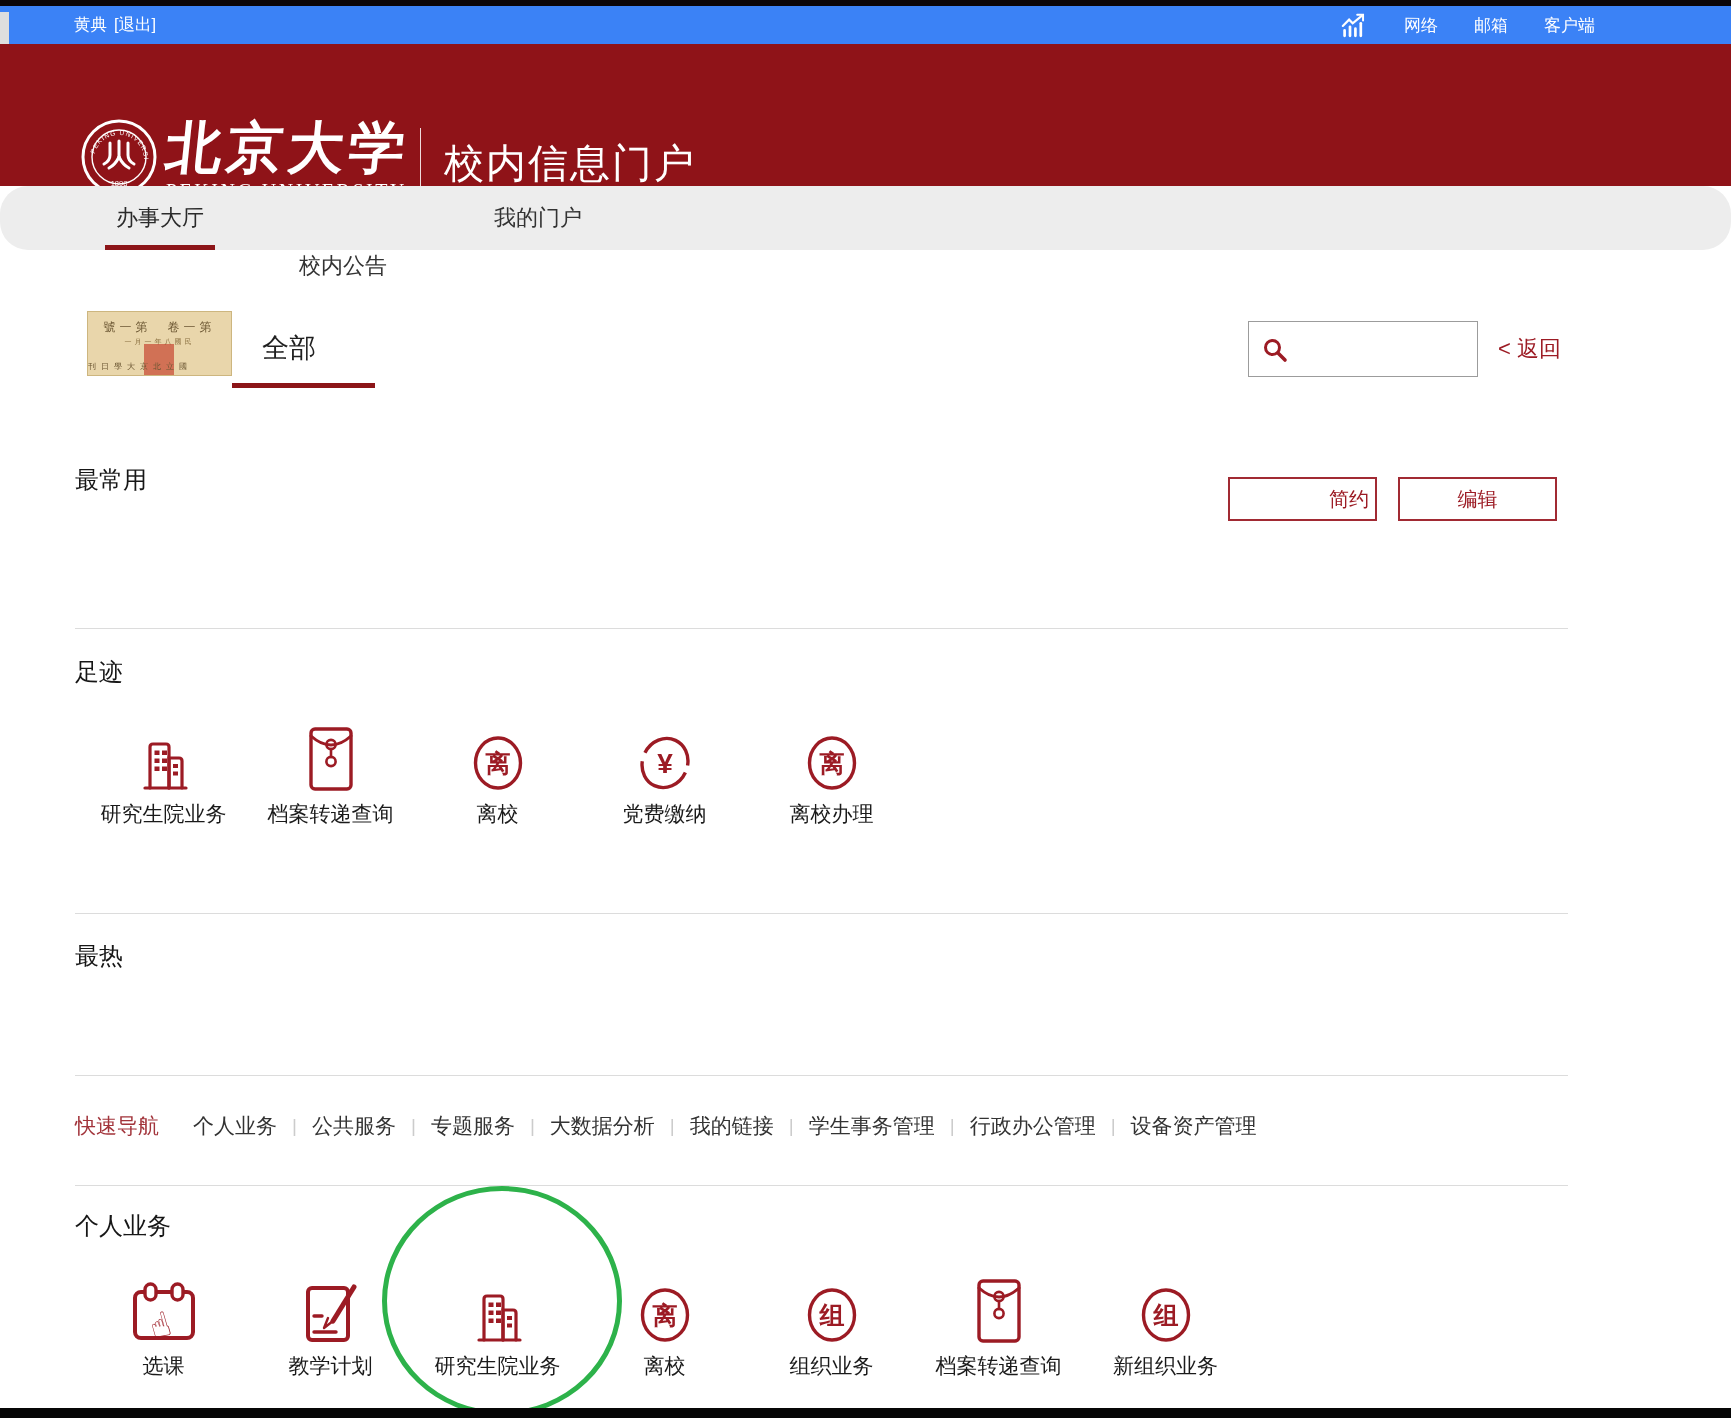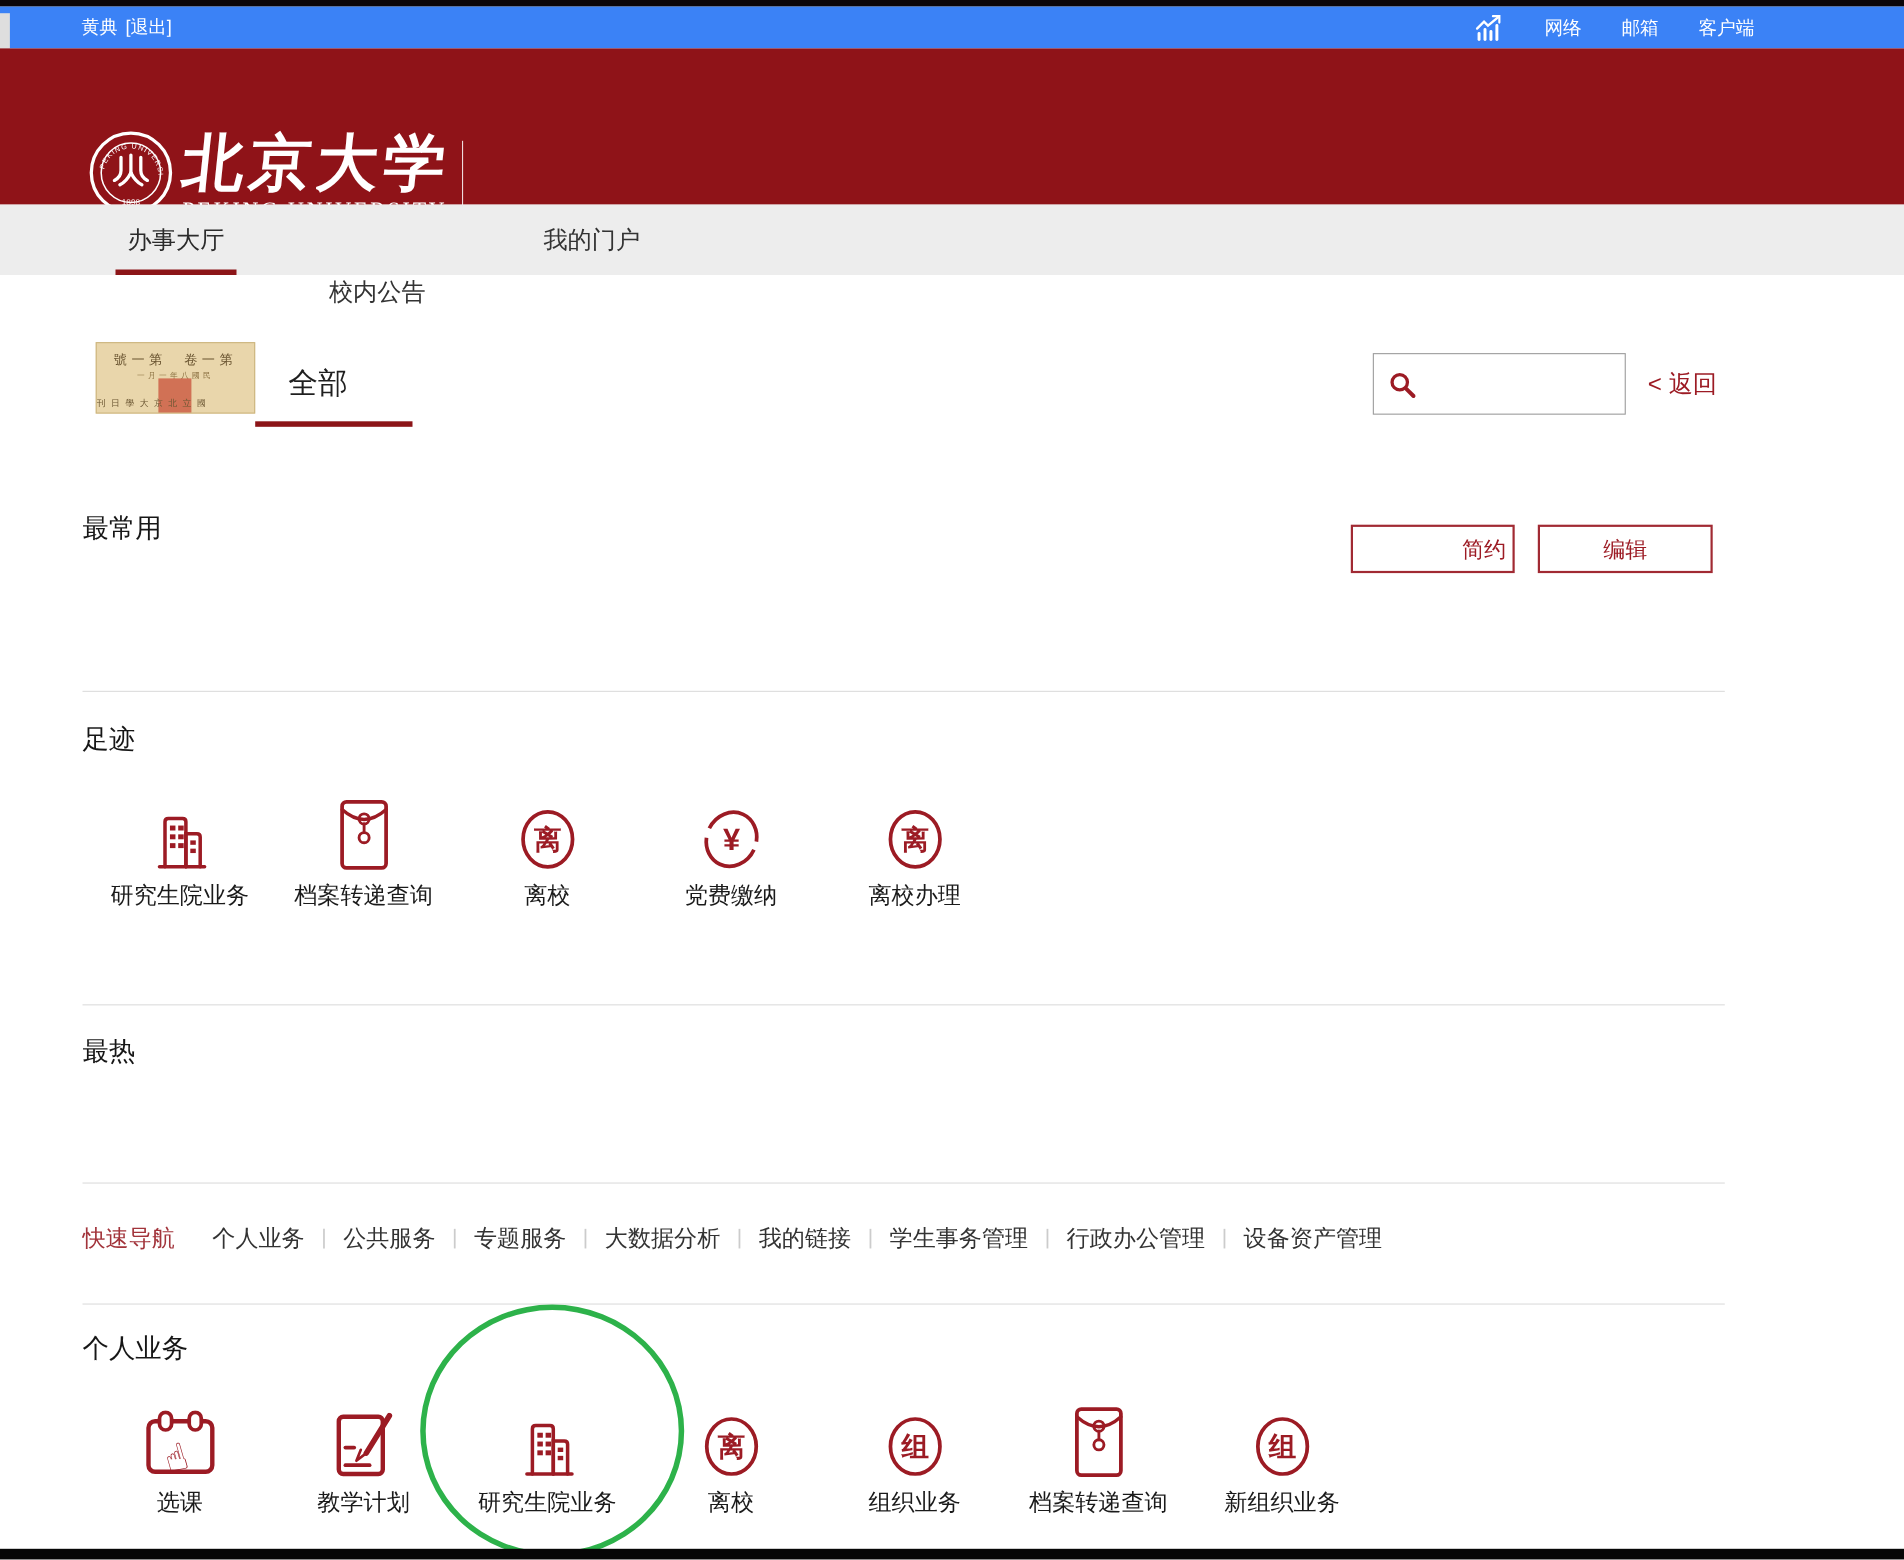--- a/index.html
+++ b/index.html
@@ -15,21 +15,21 @@
                 color:#fff;font-size:17px;}
   .topbar-right .tb-link{cursor:pointer;}
   .header{position:absolute;left:0;top:44px;width:100%;height:142px;background:#8f1318;}
   .seal{position:absolute;left:80px;top:74px;width:78px;height:78px;}
   .brand{position:absolute;left:166px;top:76px;color:#fff;}
   .brand-cn{font-size:56px;font-weight:bold;letter-spacing:5px;transform:skewX(-6deg);line-height:1;}
   .brand-en{font-family:"Liberation Serif","DejaVu Serif",serif;font-size:20px;letter-spacing:2.5px;margin-top:4px;}
   .vsep{position:absolute;left:420px;top:84px;width:1px;height:66px;background:rgba(255,255,255,.85);}
   .portal-title{position:absolute;left:444px;top:92px;color:#fff;font-size:40px;letter-spacing:2px;}
   
-  .tabbar{position:absolute;left:0;top:186px;width:100%;height:64px;background:#ededed;}
+  .tabbar{position:absolute;left:0;top:186px;width:100%;height:64px;background:#ededed;border-radius:28px;}
   .tab{position:absolute;top:0;height:64px;display:flex;align-items:center;justify-content:center;
        font-size:22px;color:#333;cursor:pointer;}
   .tab-underline{position:absolute;left:105px;top:245px;width:110px;height:5px;background:#8c1518;}
   
   .thumb{position:absolute;left:87px;top:311px;width:145px;height:65px;background:#e9d6ab;
          border:1px solid #cdb67f;box-sizing:border-box;overflow:hidden;}
   .thumb-l1{margin-top:7px;text-align:center;font-size:12px;color:#6b5632;letter-spacing:4px;white-space:nowrap;}
   .thumb-l2{margin-top:1px;text-align:center;font-size:7px;color:#8a7040;letter-spacing:3px;white-space:nowrap;}
   .thumb-seal{position:absolute;left:56px;top:32px;width:30px;height:32px;background:rgba(198,70,48,.7);}
   .thumb-l3{position:absolute;bottom:3px;left:0;width:100%;text-align:left;font-size:8px;color:#6b5632;
@@ -168,20 +168,21 @@
         <path d="M39 23 v16"></path>
         <path d="M39 39 q-4 8 -10 11"></path>
         <path d="M39 39 q4 8 10 11"></path>
       </g>
     </svg>
     <div class="brand">
       <div class="brand-cn">北京大学</div>
       <div class="brand-en">PEKING UNIVERSITY</div>
     </div>
     <div class="vsep"></div>
+    <div class="portal-title">校内信息门户</div>
   </div>
 
   <div class="tabbar">
     <div class="tab" style="left:105px;width:110px;color:#2b2b2b;">办事大厅</div>
     <div class="tab" style="left:288px;width:110px;margin-top:48px;">校内公告</div>
     <div class="tab" style="left:483px;width:110px;">我的门户</div>
   </div>
   <div class="tab-underline"></div>
 
   <div class="thumb">

